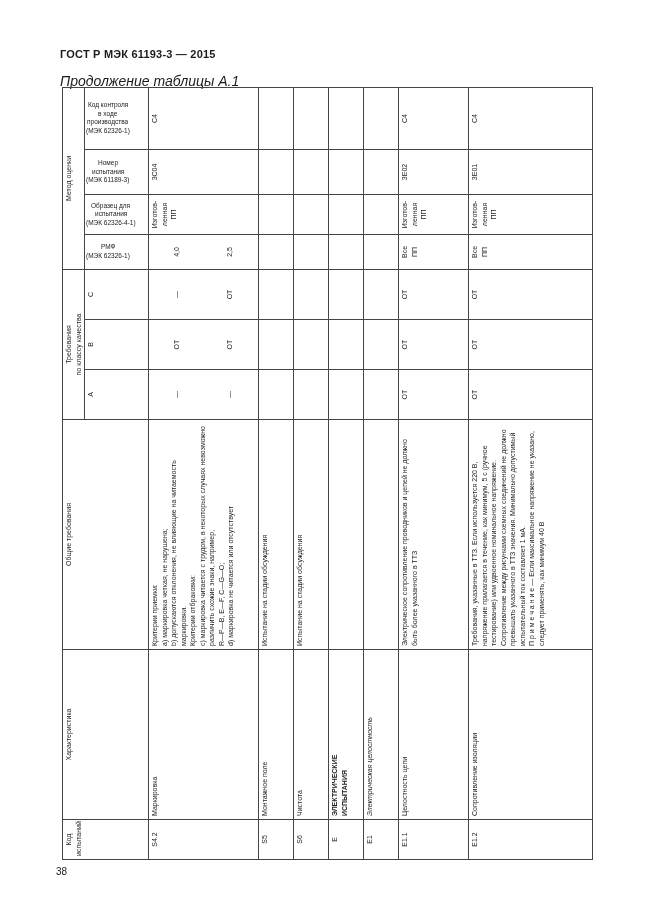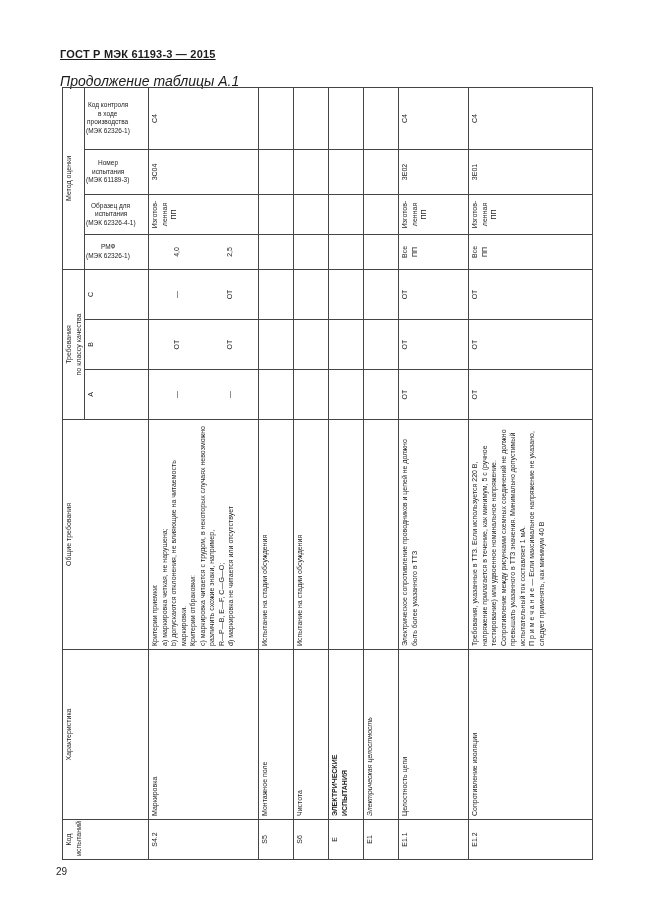--- a/index.html
+++ b/index.html
@@ -1,20 +1,20 @@
 <!DOCTYPE html>
 <html><head>
 <meta charset="utf-8">
 <style>
   html,body{margin:0;padding:0;}
   body{
     width:646px;height:913px;background:#ffffff;position:relative;
     font-family:"Liberation Sans",sans-serif;color:#1c1c1c;overflow:hidden;
   }
-  .doc-header{position:absolute;left:60px;top:48px;font-size:11px;font-weight:bold;letter-spacing:.2px;text-decoration:underline;}
+  .doc-header{position:absolute;left:60px;top:48px;font-size:11px;font-weight:bold;letter-spacing:.2px;}
   .caption{position:absolute;left:60px;top:73px;font-size:14px;font-style:italic;}
   .page-num{position:absolute;left:56px;top:866px;font-size:10px;}
 
   
   .table-area{position:absolute;left:62px;top:88px;width:530px;height:772px;}
   .landscape{position:absolute;left:0;top:0;width:772px;height:530px;
     transform:rotate(-90deg) translateX(-772px);transform-origin:top left;}
 
   table.t{border-collapse:collapse;table-layout:fixed;width:772px;height:530px;}
   table.t td{border:1px solid #454545;overflow:hidden;padding:1px 3px;
@@ -183,13 +183,13 @@
         <td class="val">Изготов-
 ленная ПП</td>
         <td class="val">3Е01</td>
         <td class="val">С4</td>
       </tr>
     </tbody>
       </table>
   </div>
 </div>
 
-<div class="page-num">29</div>
+<div class="page-num">38</div>
 
 </body></html>

